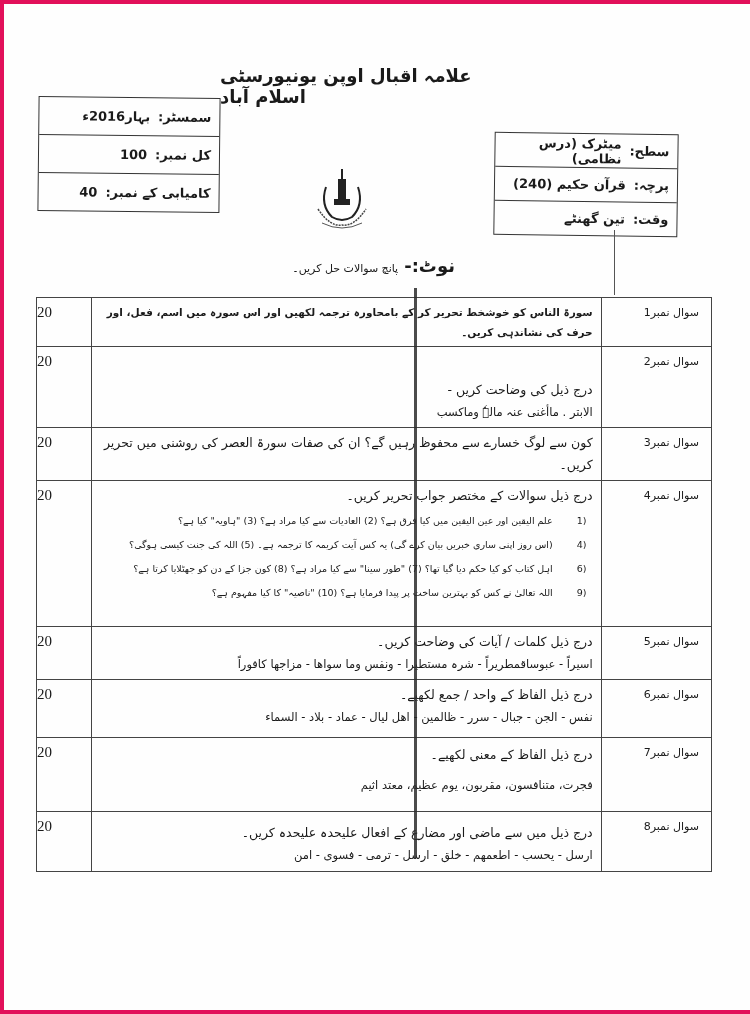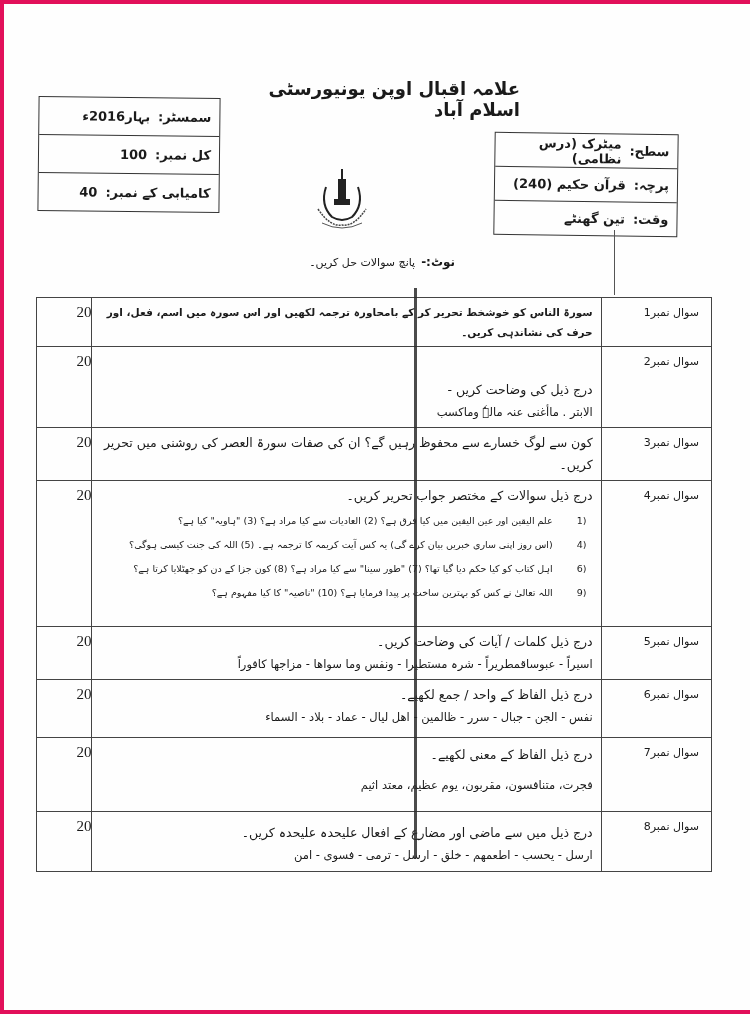--- a/index.html
+++ b/index.html
@@ -12,22 +12,22 @@
   .frame {
     position: absolute; left: 0; top: 0; width: 750px; height: 1014px;
     box-sizing: border-box;
     border-top: 4px solid #e2105a;
     border-left: 4px solid #e2105a;
     border-bottom: 4px solid #e2105a;
     border-right: 0;
   }
   .urdu { direction: rtl; unicode-bidi: embed; }
   .title {
-    position: absolute; left: 220px; top: 78px; width: 300px;
-    text-align: right; font-size: 18px; font-weight: bold;
+    position: absolute; left: 220px; top: 65px; width: 300px;
+    text-align: left; font-size: 18px; font-weight: bold;
   }
   .box-left {
     position: absolute; left: 38px; top: 97px; width: 180px;
     border: 1px solid #333; transform: rotate(0.6deg);
   }
   .box-right {
     position: absolute; left: 494px; top: 133px; width: 182px;
     border: 1px solid #333; transform: rotate(0.8deg);
   }
   .box-row {
@@ -39,37 +39,37 @@
   .box-right .box-row { height: 33px; }
   .lbl { font-weight: bold; }
   .val { font-weight: bold; }
   .logo {
     position: absolute; left: 312px; top: 165px; width: 60px; height: 70px;
   }
   .note {
     position: absolute; left: 255px; top: 255px; width: 200px;
     font-size: 11px; display: flex; gap: 6px; align-items: baseline;
   }
-  .note .nlbl { font-weight: bold; font-size: 12px; }
+  .note .nlbl { font-weight: bold; font-size: 18px; }
   .vline {
     position: absolute; left: 614px; top: 230px; width: 1px; height: 65px;
     background: #555;
   }
   .fold {
     position: absolute; left: 414px; top: 288px; width: 3px; height: 570px;
     background: #2b2b2b; opacity: 0.85;
   }
   .q-table {
     position: absolute; left: 36px; top: 297px; width: 676px;
     border-collapse: collapse;
   }
   .q-table td {
     border: 1px solid #444; vertical-align: top; padding: 0;
   }
-  .c-marks { width: 58px; text-align: right; font-family: "Liberation Serif", serif; font-size: 15px; padding-top: 6px !important; }
+  .c-marks { width: 58px; text-align: left; font-family: "Liberation Serif", serif; font-size: 15px; padding-top: 6px !important; }
   .c-body { width: 530px; padding: 4px 8px !important; font-size: 12px; }
   .c-label { width: 88px; font-size: 11px; padding: 8px 12px !important; white-space: nowrap; }
   .q-main { font-size: 12.5px; line-height: 22px; }
   .q-sub { font-size: 10.5px; line-height: 20px; font-weight: bold; }
   .q-words { font-size: 11.5px; line-height: 22px; }
   .sub-list { margin: 2px 0 0 0; padding: 0; list-style: none; }
   .sub-list li { font-size: 9.5px; line-height: 24px; display: flex; gap: 18px; }
   .sub-list .num { width: 22px; text-align: center; }
 </style>
 </head>

